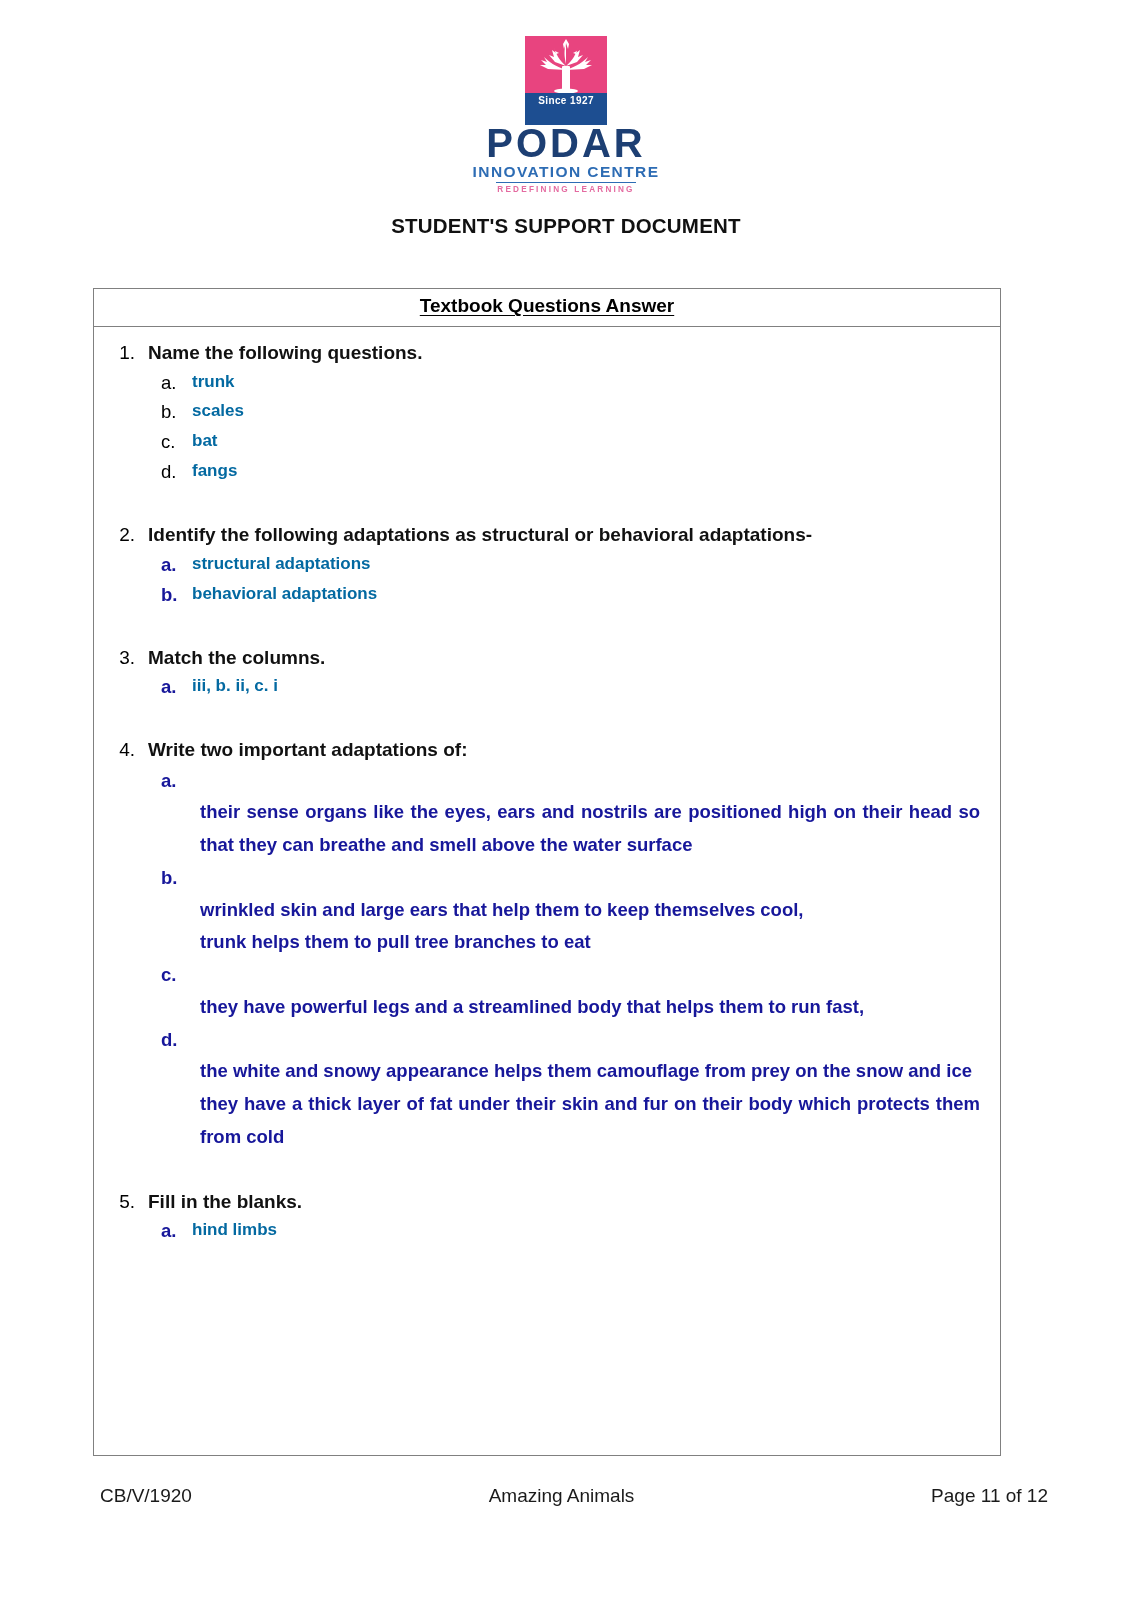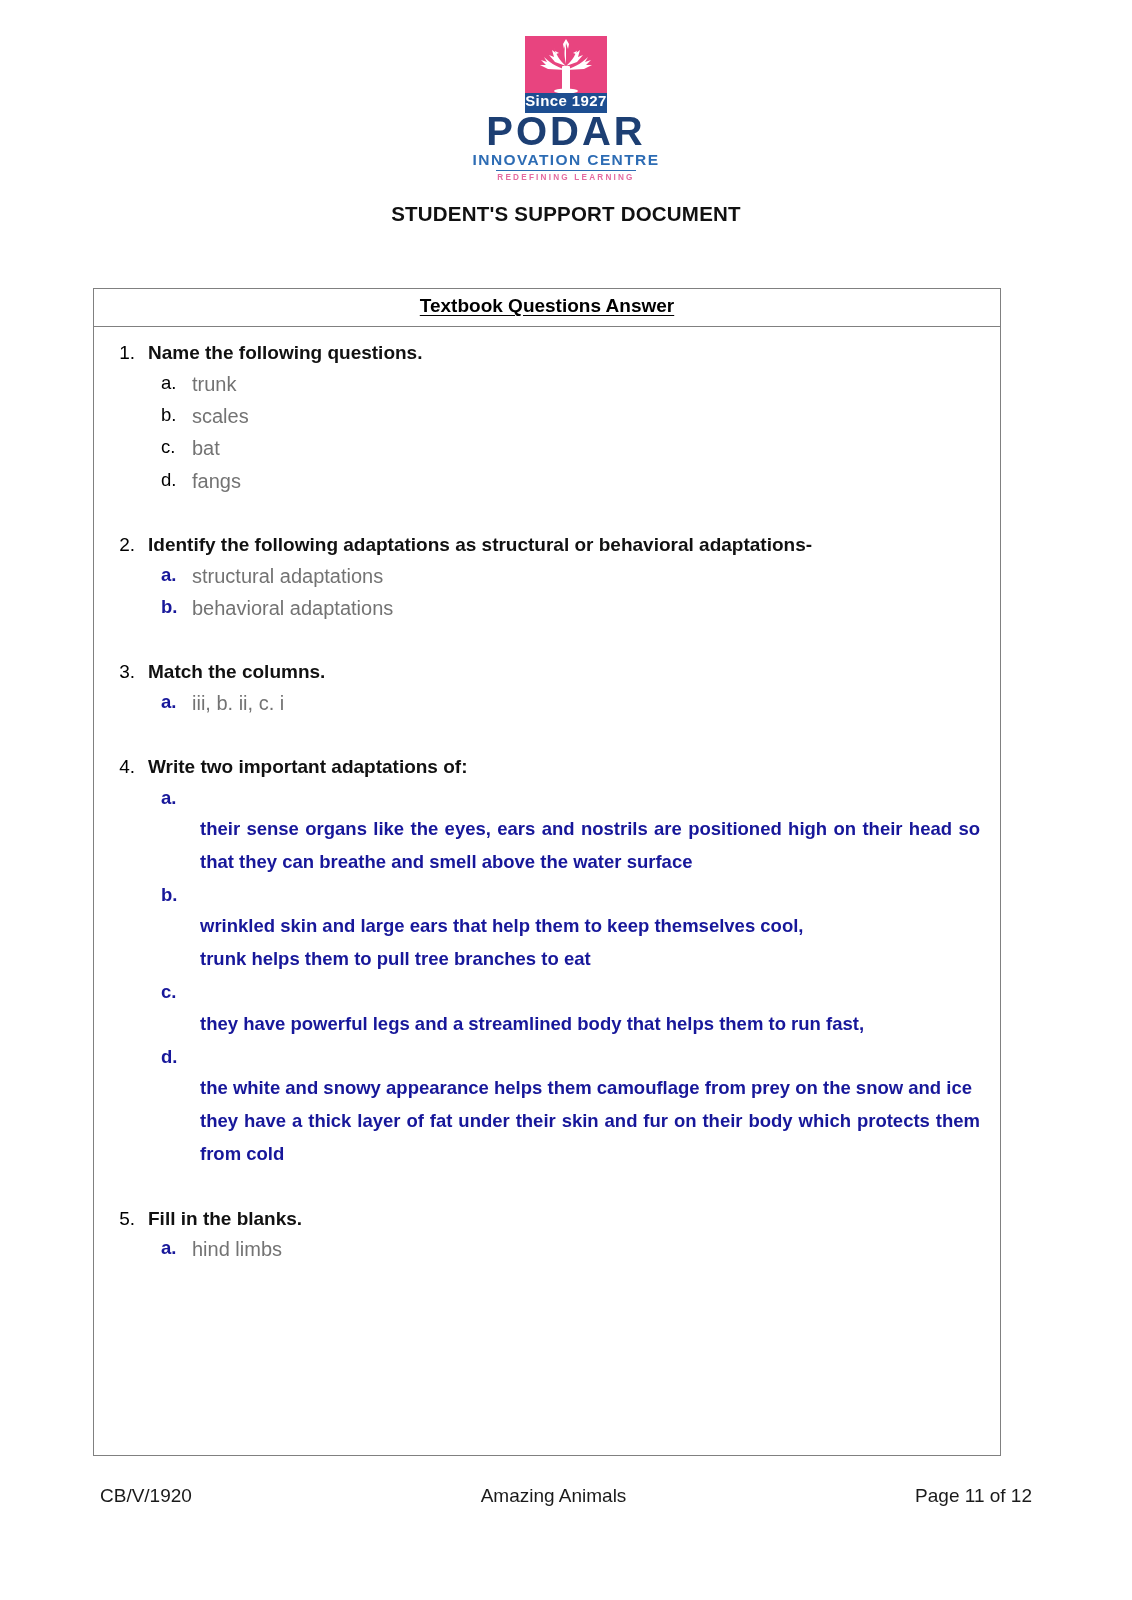--- a/index.html
+++ b/index.html
@@ -30,24 +30,24 @@
     background: #e8447f;
     position: relative;
     display: block;
   }
   .logo-tree {
     position: absolute;
     left: 0; top: 0; right: 0; bottom: 0;
   }
   .logo-since {
     width: 82px;
-    height: 20px;
+    height: 32px;
     background: #1d4e91;
     color: #ffffff;
-    font-size: 15px;
+    font-size: 10px;
     font-weight: bold;
     letter-spacing: .4px;
     text-align: center;
     line-height: 16px;
     font-family: "Liberation Sans", sans-serif;
   }
   .logo-podar {
     margin-top: 0;
     font-size: 40px;
     font-weight: bold;
@@ -145,23 +145,23 @@
     width: 31px;
     font-size: 18.5px;
     color: #000000;
     font-weight: normal;
   }
   .sub-mark.blue {
     color: #17179a;
     font-weight: bold;
   }
   .sub-ans {
-    font-size: 20px;
-    font-weight: normal;
-    color: #737373;
+    font-size: 17px;
+    font-weight: bold;
+    color: #0369a1;
   }
 
   
   .blk-mark {
     margin-left: 53px;
     font-size: 18.5px;
     font-weight: bold;
     color: #17179a;
     line-height: 1.7;
   }
@@ -175,21 +175,21 @@
     text-align: justify;
   }
   .blk-para.lastline { text-align: left; }
 
   .spacer-lg { height: 30px; }
 
   
   .footer {
     position: absolute;
     left: 100px;
-    right: 100px;
+    right: 84px;
     top: 1485px;
     display: flex;
     justify-content: space-between;
     align-items: center;
     font-size: 19px;
     color: #1a1a1a;
     font-weight: normal;
   }
   .footer .center { flex: 1; text-align: center; }
   .footer .right { text-align: right; }

